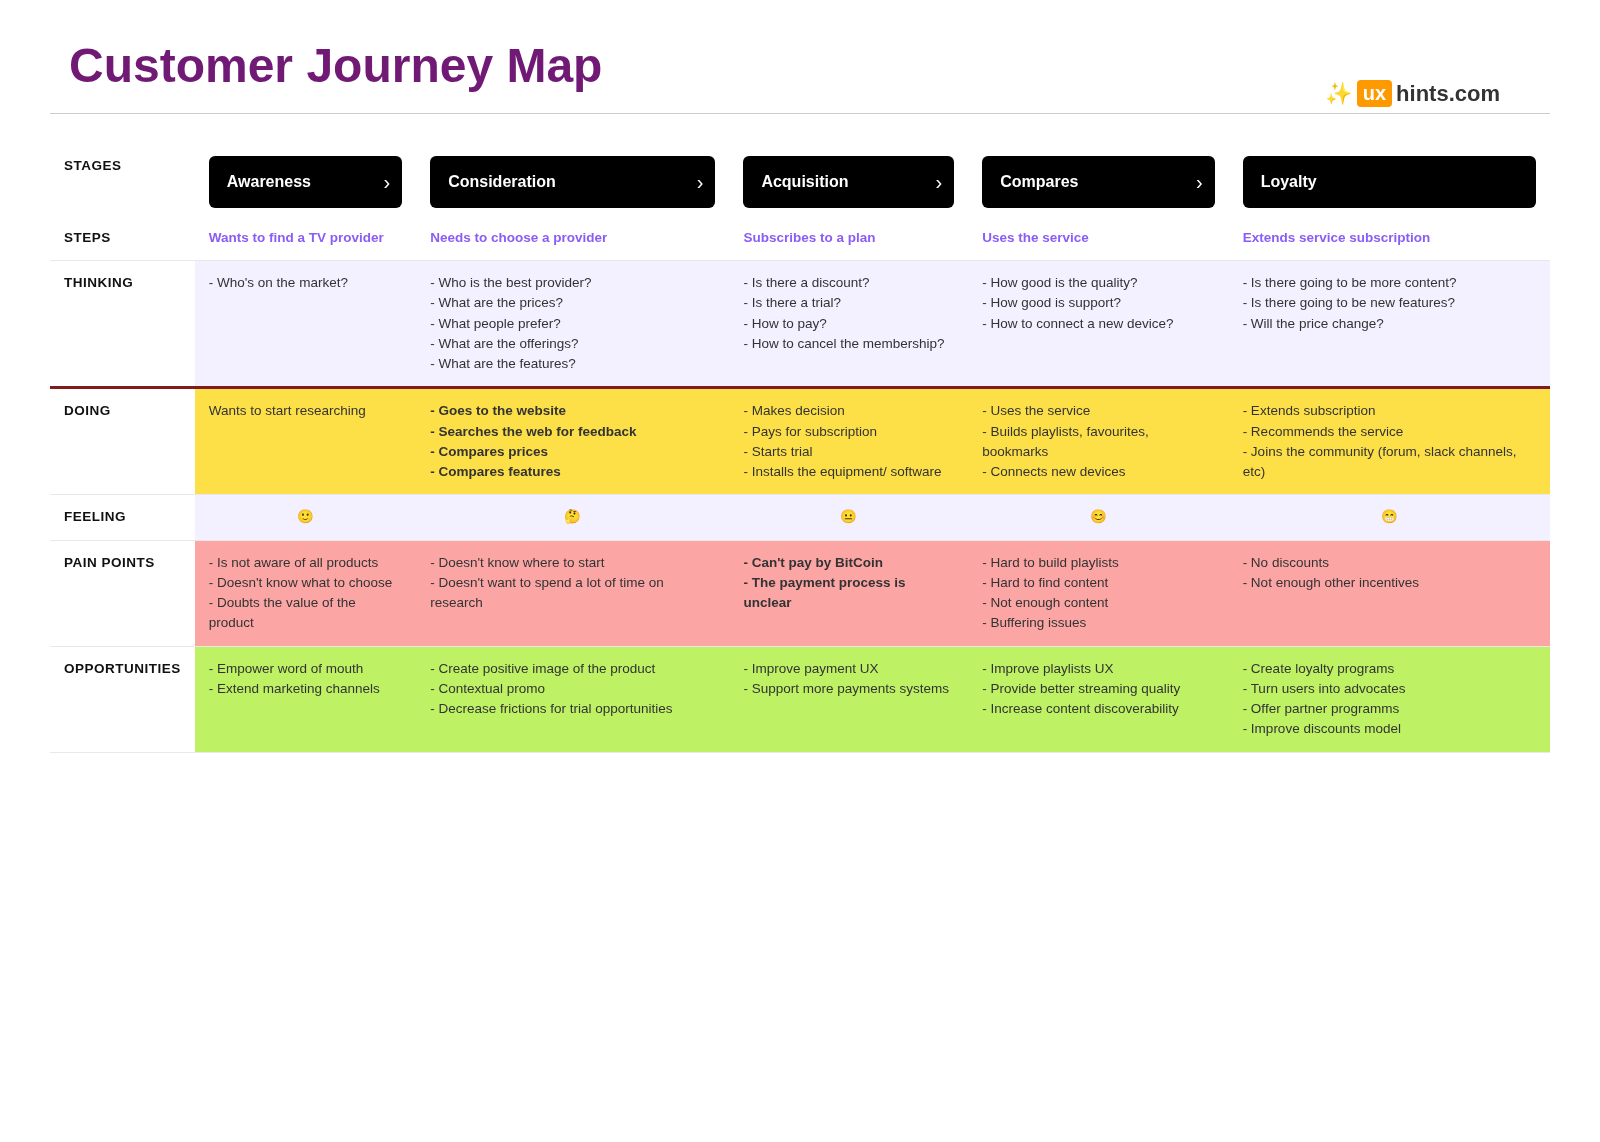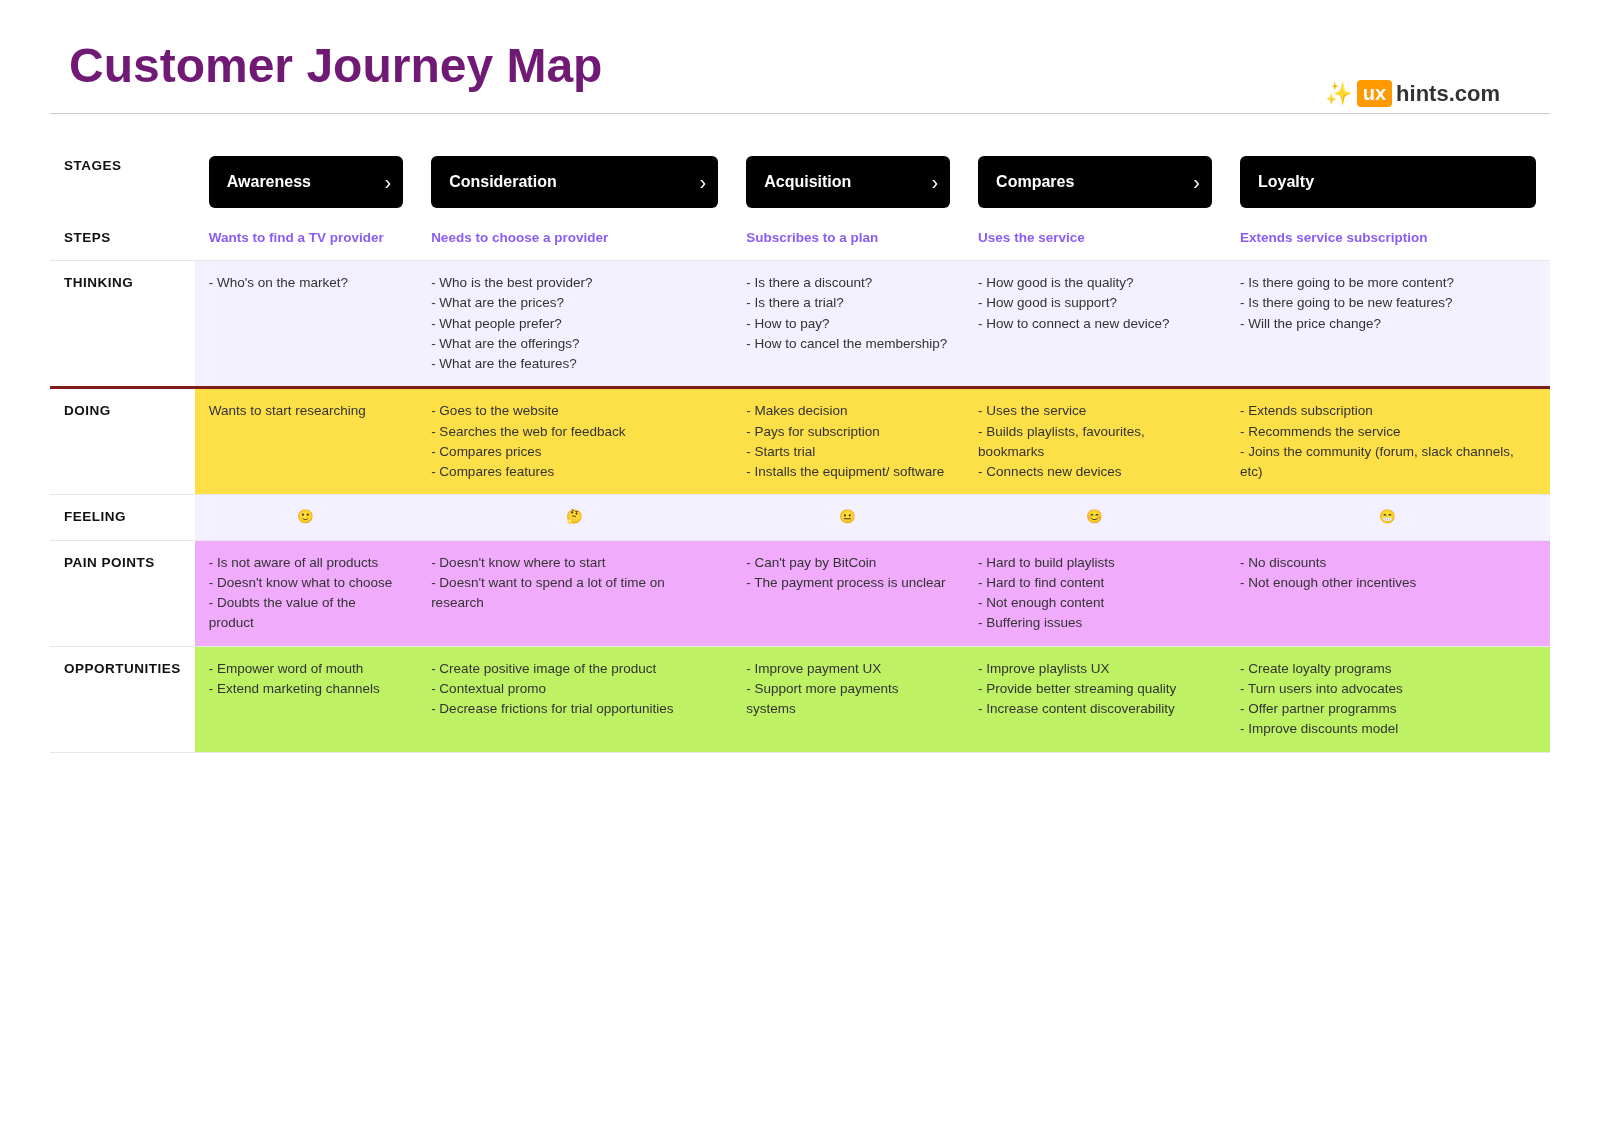--- a/index.html
+++ b/index.html
@@ -91,21 +91,21 @@
       font-size: 14px;
       vertical-align: middle;
       padding: 10px 14px;
     }
 
     
     .row-steps td { background: #fff; border-bottom: 1px solid #e8e8e8; }
     .row-thinking td { background: #f3f0ff; border-bottom: 3px solid #7f1d1d; }
     .row-doing td { background: #fde047; border-bottom: 1px solid #e8e8e8; }
     .row-feeling td { background: #f3f0ff; border-bottom: 1px solid #e8e8e8; }
-    .row-pain td { background: #f0abfc; border-bottom: 1px solid #e8e8e8; }
+    .row-pain td { background: #fca5a5; border-bottom: 1px solid #e8e8e8; }
     .row-opportunities td { background: #bef264; border-bottom: 1px solid #e8e8e8; }
 
     .row-label-cell {
       background: #fff !important;
     }
 
     .feeling-cell {
       text-align: center;
       vertical-align: middle;
       font-size: 38px;
@@ -210,21 +210,21 @@
 - How good is support?
 - How to connect a new device?</td>
     <td class="data-cell" style="white-space:pre-line;">- Is there going to be more content?
 - Is there going to be new features?
 - Will the price change?</td>
   </tr>
 
   <tr class="row-doing">
     <td class="row-label row-label-cell">DOING</td>
     <td class="data-cell" style="white-space:pre-line;">Wants to start researching</td>
-    <td class="data-cell" style="white-space:pre-line;">- Goes to the website
+    <td class="data-cell" style="white-space:pre-line;font-weight:bold;">- Goes to the website
 - Searches the web for feedback
 - Compares prices
 - Compares features</td>
     <td class="data-cell" style="white-space:pre-line;">- Makes decision
 - Pays for subscription
 - Starts trial
 - Installs the equipment/ software</td>
     <td class="data-cell" style="white-space:pre-line;">- Uses the service
 - Builds playlists, favourites, bookmarks
 - Connects new devices</td>
@@ -242,21 +242,21 @@
     <td class="feeling-cell">😁</td>
   </tr>
 
   <tr class="row-pain">
     <td class="row-label row-label-cell">PAIN POINTS</td>
     <td class="data-cell" style="white-space:pre-line;">- Is not aware of all products
 - Doesn't know what to choose
 - Doubts the value of the product</td>
     <td class="data-cell" style="white-space:pre-line;">- Doesn't know where to start
 - Doesn't want to spend a lot of time on research</td>
-    <td class="data-cell" style="white-space:pre-line;">- Can't pay by BitCoin
+    <td class="data-cell" style="white-space:pre-line;font-weight:bold;">- Can't pay by BitCoin
 - The payment process is unclear</td>
     <td class="data-cell" style="white-space:pre-line;">- Hard to build playlists
 - Hard to find content
 - Not enough content
 - Buffering issues</td>
     <td class="data-cell" style="white-space:pre-line;">- No discounts
 - Not enough other incentives</td>
   </tr>
 
   <tr class="row-opportunities">

